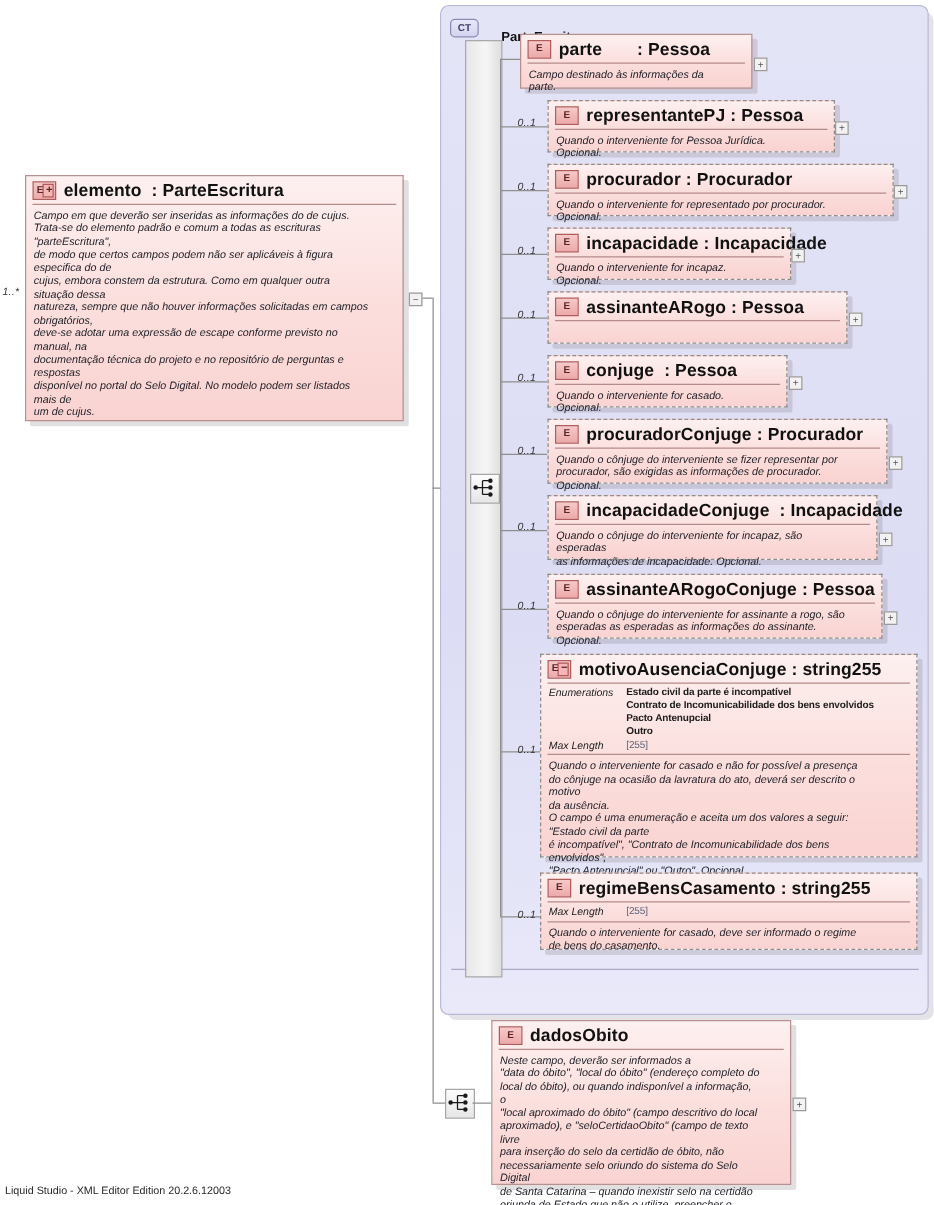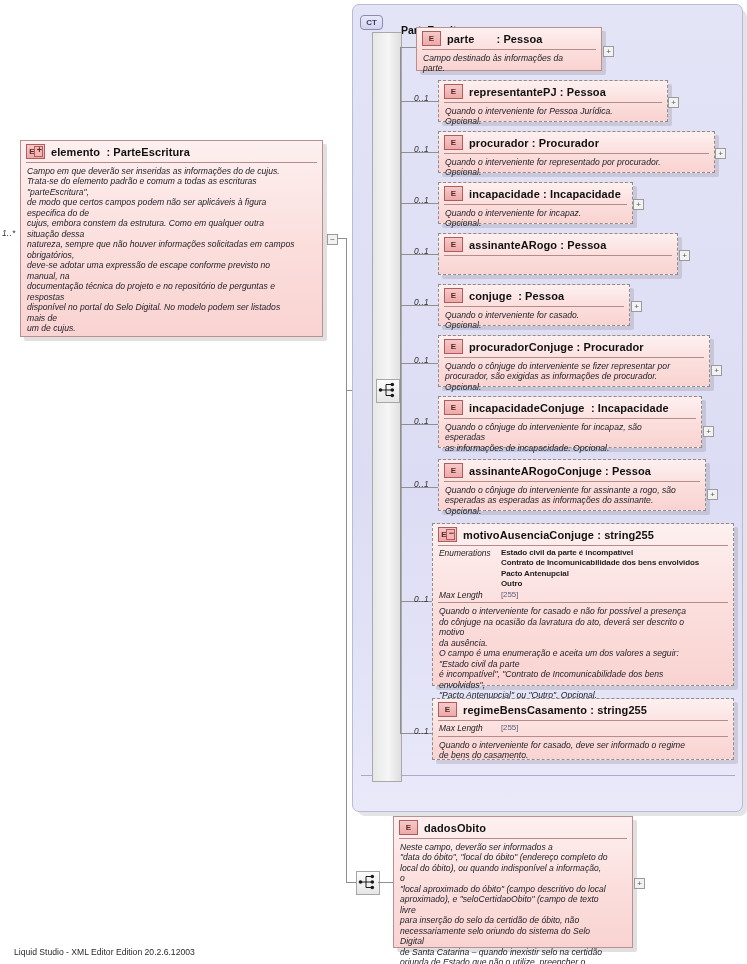--- a/index.html
+++ b/index.html
@@ -36,21 +36,21 @@
     content:"";position:absolute;right:1px;top:1px;width:7px;height:9px;
     border:1px solid #b05c5c;background:#f3b7b7;
   }
   .badge.plus .pm,.badge.minus .pm{
     position:absolute;right:1px;top:1px;width:7px;height:9px;z-index:2;
     display:flex;align-items:center;justify-content:center;font-size:9px;color:#5c2626;line-height:1;
   }
   .badge .e{position:relative;z-index:1;margin-right:0;}
   .badge.plus .e,.badge.minus .e{margin-right:7px;}
 
-  .nname{font-size:11px;font-weight:bold;color:#111;letter-spacing:.1px;white-space:pre;}
+  .nname{font-size:14px;font-weight:bold;color:#111;letter-spacing:.1px;white-space:pre;}
   .rule{height:1px;background:#b58b8b;margin:0 5px;}
   .desc{padding:3px 24px 4px 6px;font-style:italic;font-size:8.6px;line-height:1.22;color:#22222a;white-space:pre-line;}
 
   
   .facets{padding:2px 6px 2px 6px;font-size:8.4px;line-height:1.3;}
   .frow{display:flex;}
   .fkey{font-style:italic;width:62px;flex:none;color:#1c1c1c;}
   .fval{font-weight:bold;font-size:8px;color:#1c1c1c;white-space:pre-line;letter-spacing:-.1px;}
   .fval.dim{font-weight:normal;color:#5a5f7a;}
 
@@ -83,21 +83,21 @@
   
   .ln{position:absolute;background:#8f8f8f;}
   .lnh{height:1px;}
   .lnv{width:1px;}
 
   .card{position:absolute;font-size:8.4px;font-style:italic;color:#333;letter-spacing:.2px;}
 
   .collapse{position:absolute;width:9px;height:9px;border:1px solid #9a9a9a;background:#f2f2f2;
        display:flex;align-items:center;justify-content:center;font-size:8px;line-height:1;color:#555;z-index:6;}
 
-  .footer{position:absolute;left:14px;top:947px;font-size:8.6px;color:#2a2a2a;}
+  .footer{position:absolute;left:4px;top:947px;font-size:8.6px;color:#2a2a2a;}
 </style>
 </head>
 <body>
 
 <div class="canvas">
 
   <div class="node solid" style="left:20px;top:140px;width:303px;height:197px;">
     <div class="shadow"></div>
     <div class="body" style="height:197px;">
       <div class="hdr">

